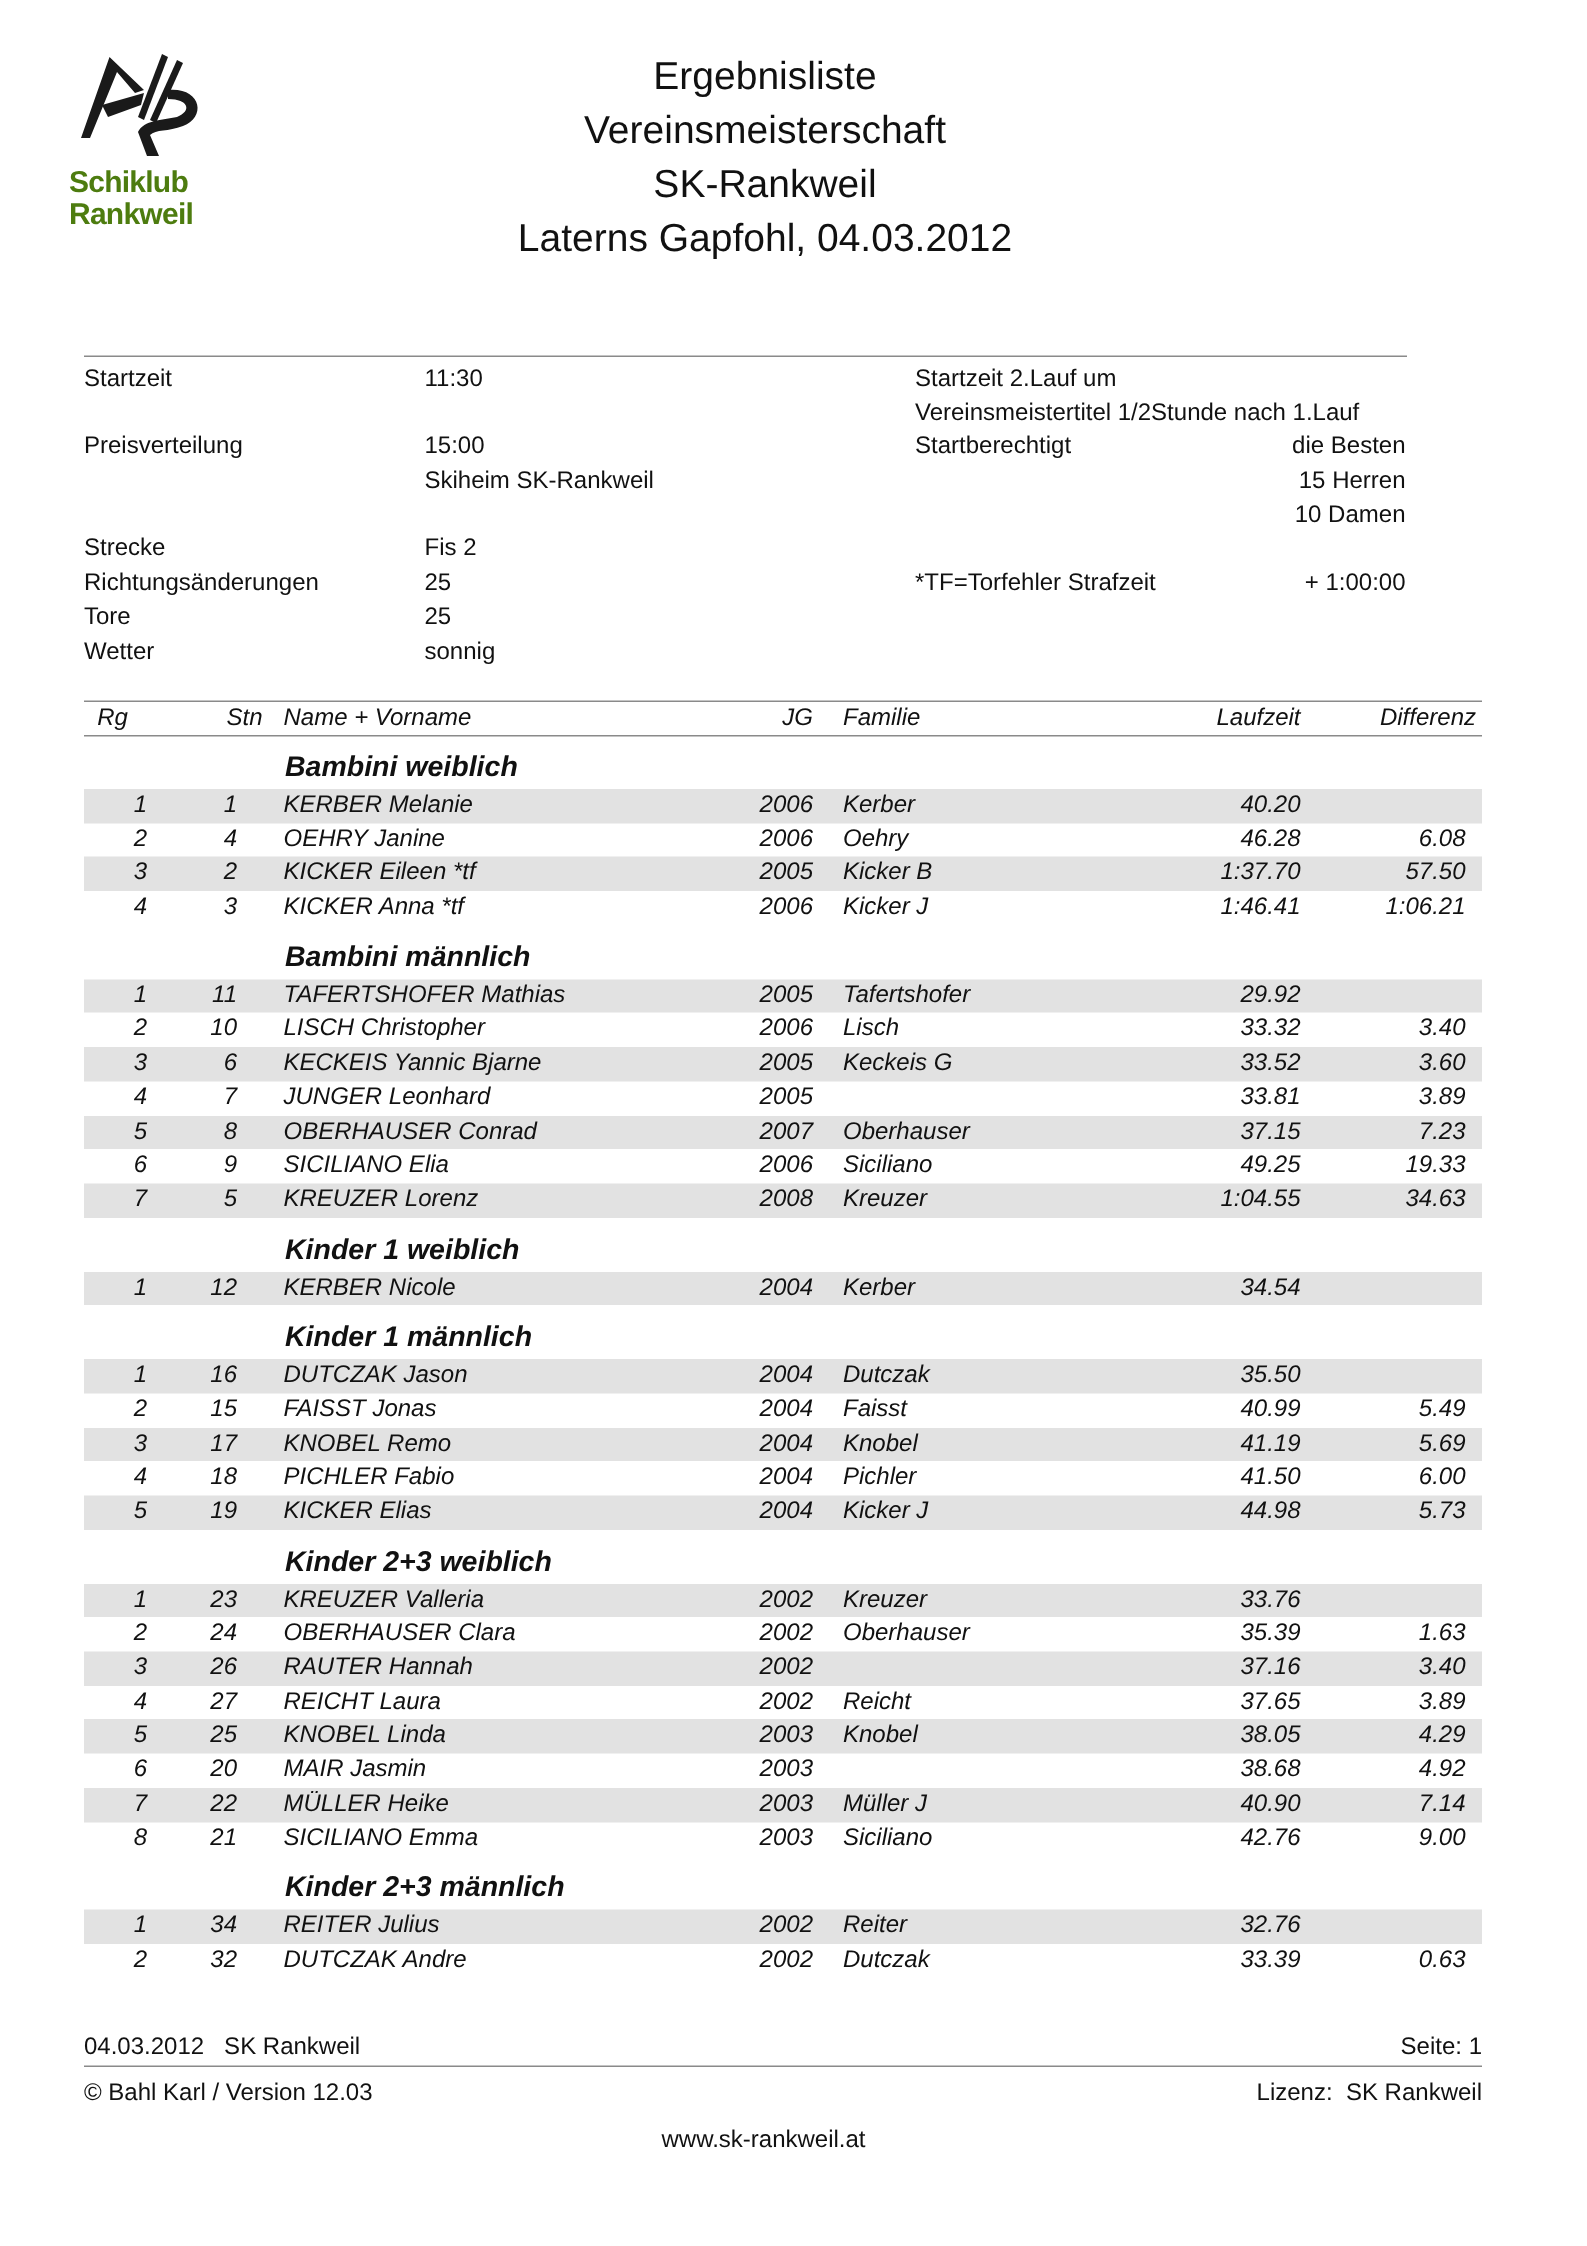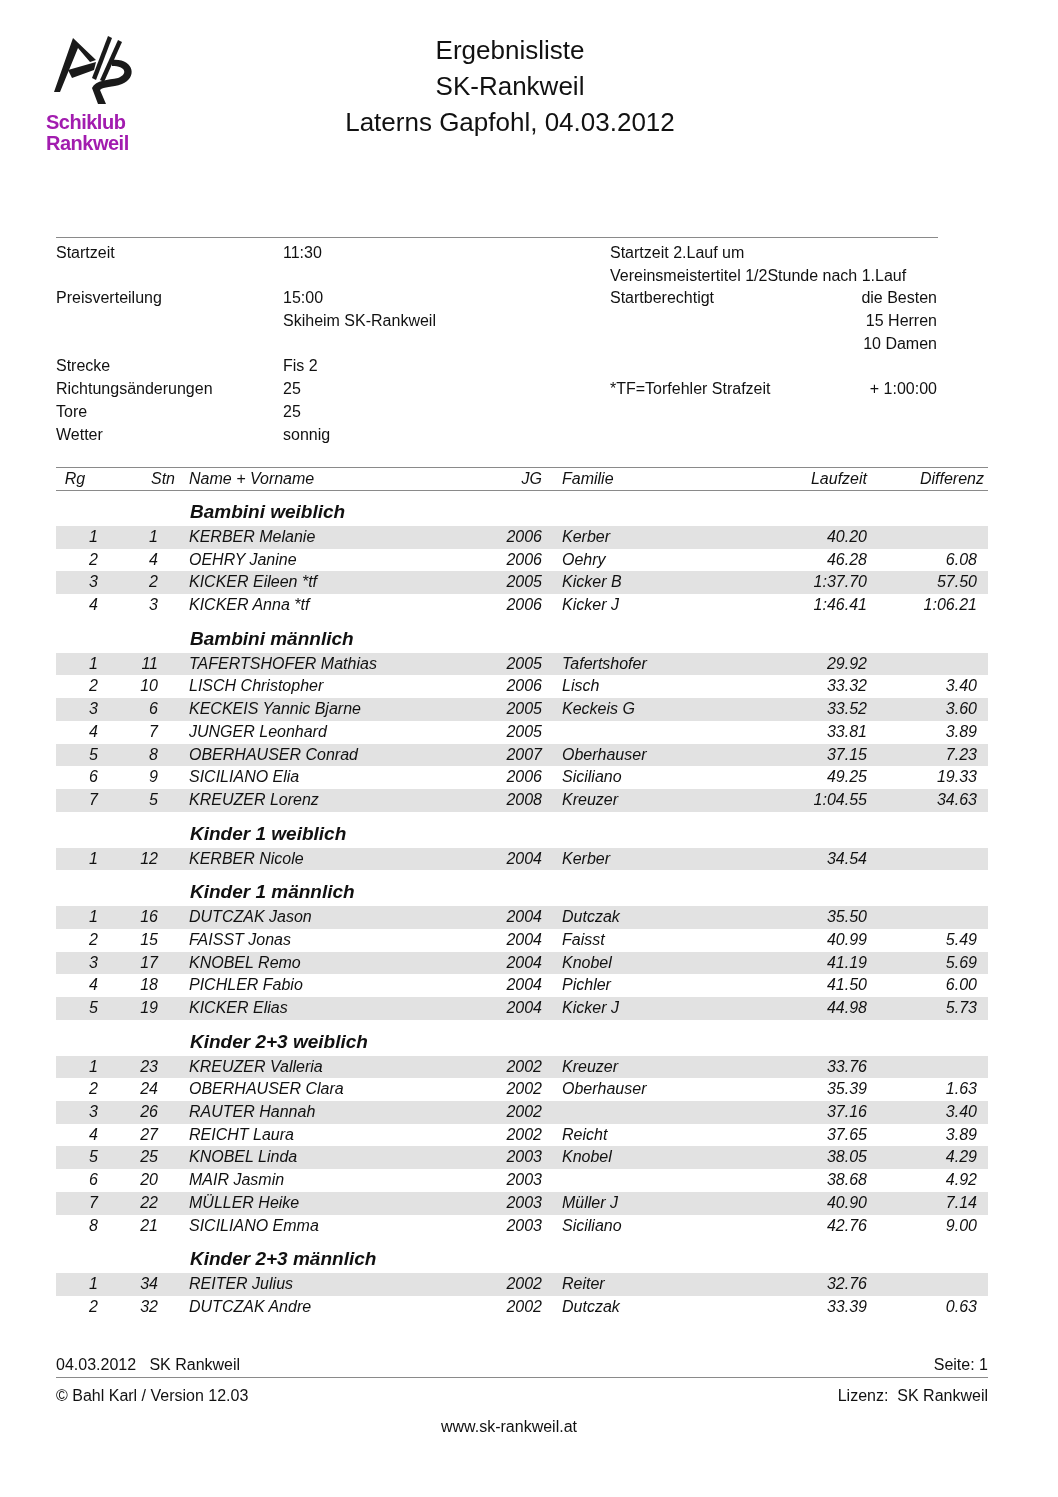--- a/index.html
+++ b/index.html
@@ -4,21 +4,21 @@
 <style>
   html, body { margin: 0; padding: 0; background: #ffffff; }
   body {
     width: 1058px; height: 1497px; position: relative; overflow: hidden;
     font-family: "Liberation Sans", sans-serif; color: #111;
   }
   .logo { position: absolute; left: 38px; top: 30px; width: 110px; height: 130px; }
   .logo svg { display: block; }
   .logo-text {
     position: absolute; left: 8px; top: 82px; font-weight: bold; font-size: 20px;
-    line-height: 21px; letter-spacing: -0.5px; color: #a21caf;
+    line-height: 21px; letter-spacing: -0.5px; color: #4d7c0f;
   }
   .title-block {
     position: absolute; left: 300px; width: 420px; top: 32px; text-align: center;
     font-size: 26px; line-height: 36px; color: #111;
   }
   .title-block div { white-space: nowrap; }
 
   .hr { position: absolute; height: 0; border-top: 1px solid #8a8a8a; }
 
   .info { position: absolute; font-size: 16px; line-height: 22.7px; white-space: nowrap; }
@@ -62,20 +62,21 @@
     <path d="M74 30 C 96 28, 100 48, 84 54 C 74 58, 66 56, 62 60 L 68 74 L 60 74 L 54 58 C 58 50, 70 50, 80 48 C 90 44, 88 36, 74 36 Z" fill="#1a1a1a"></path>
   </svg>
   <div class="logo-text">
     <div>Schiklub</div>
     <div>Rankweil</div>
   </div>
 </div>
 
 <div class="title-block">
   <div>Ergebnisliste</div>
+  <div>Vereinsmeisterschaft</div>
   <div>SK-Rankweil</div>
   <div>Laterns Gapfohl, 04.03.2012</div>
 </div>
 
 <div class="hr" style="left:56px; width:882px; top:237px;"></div>
 
 <div class="info info-left-label">
   <div class="line">Startzeit</div>
   <div class="line"></div>
   <div class="line">Preisverteilung</div>

